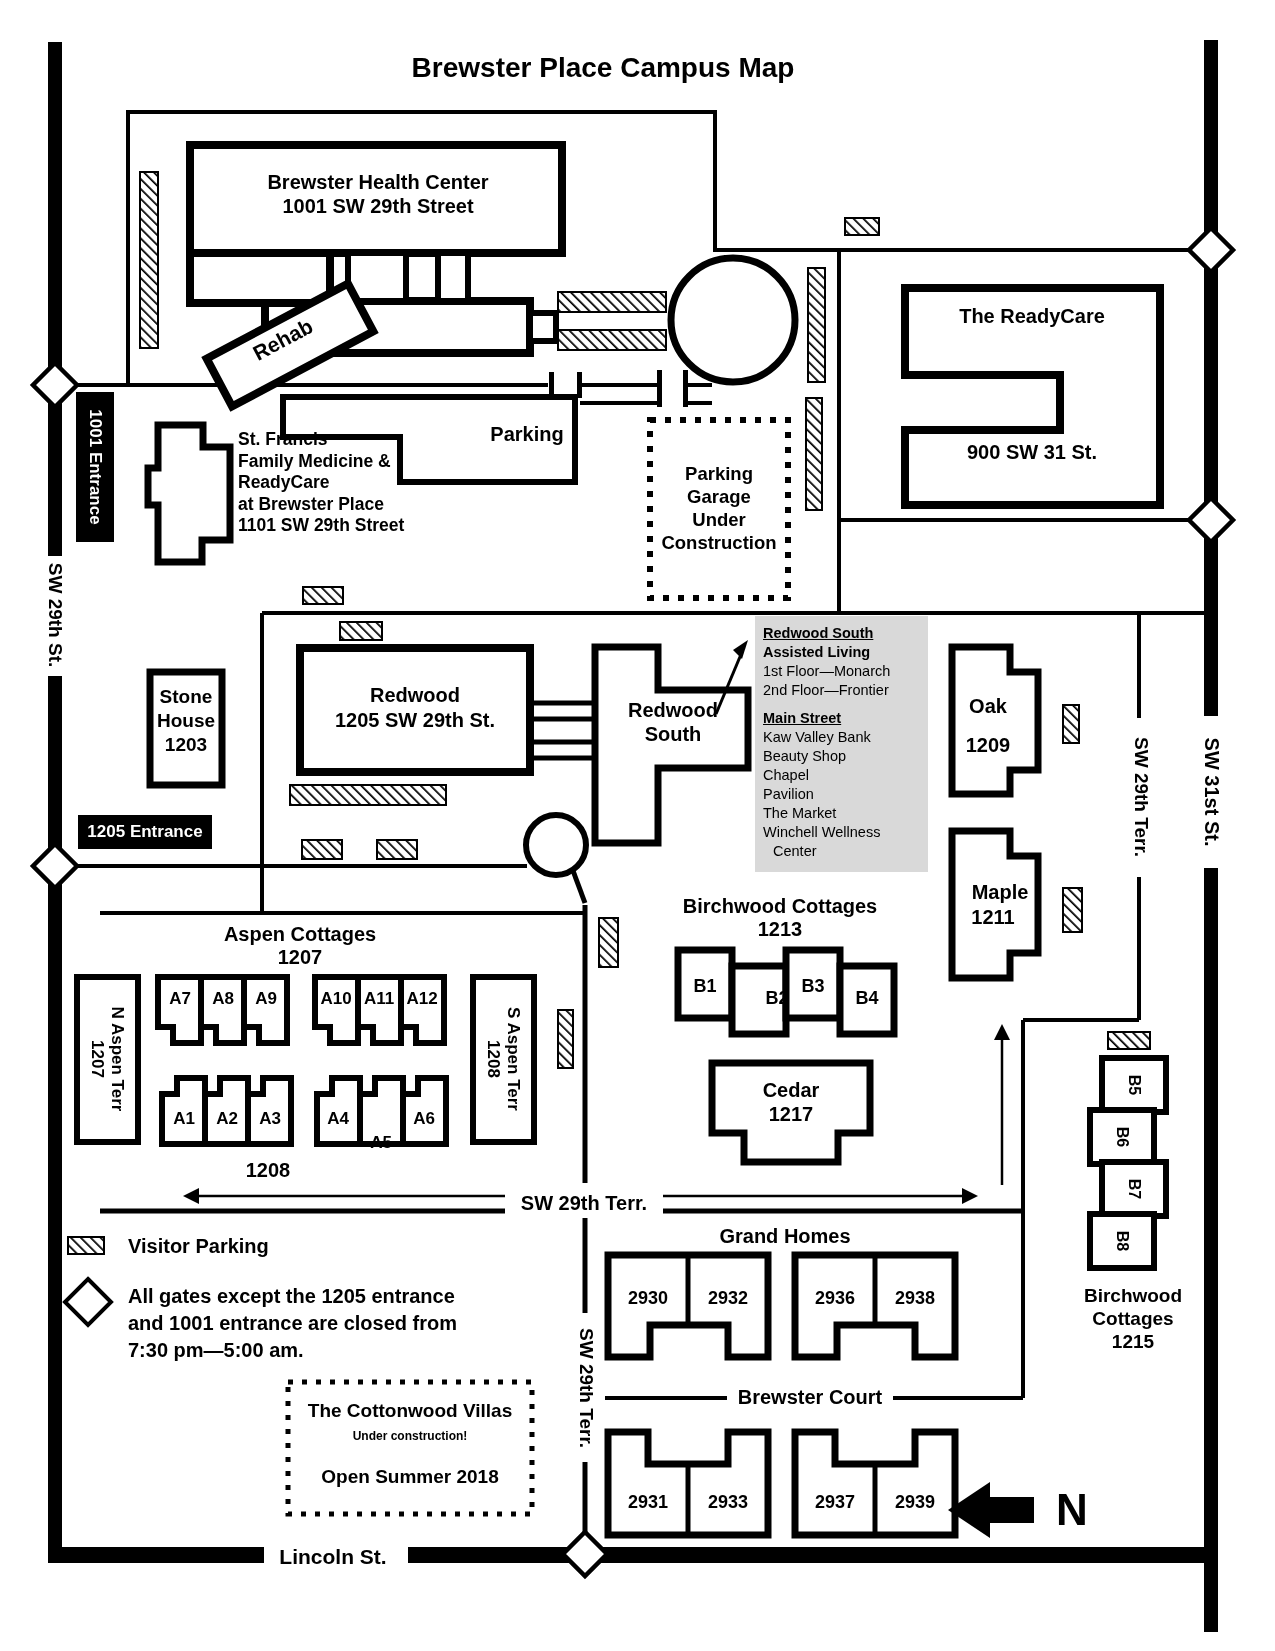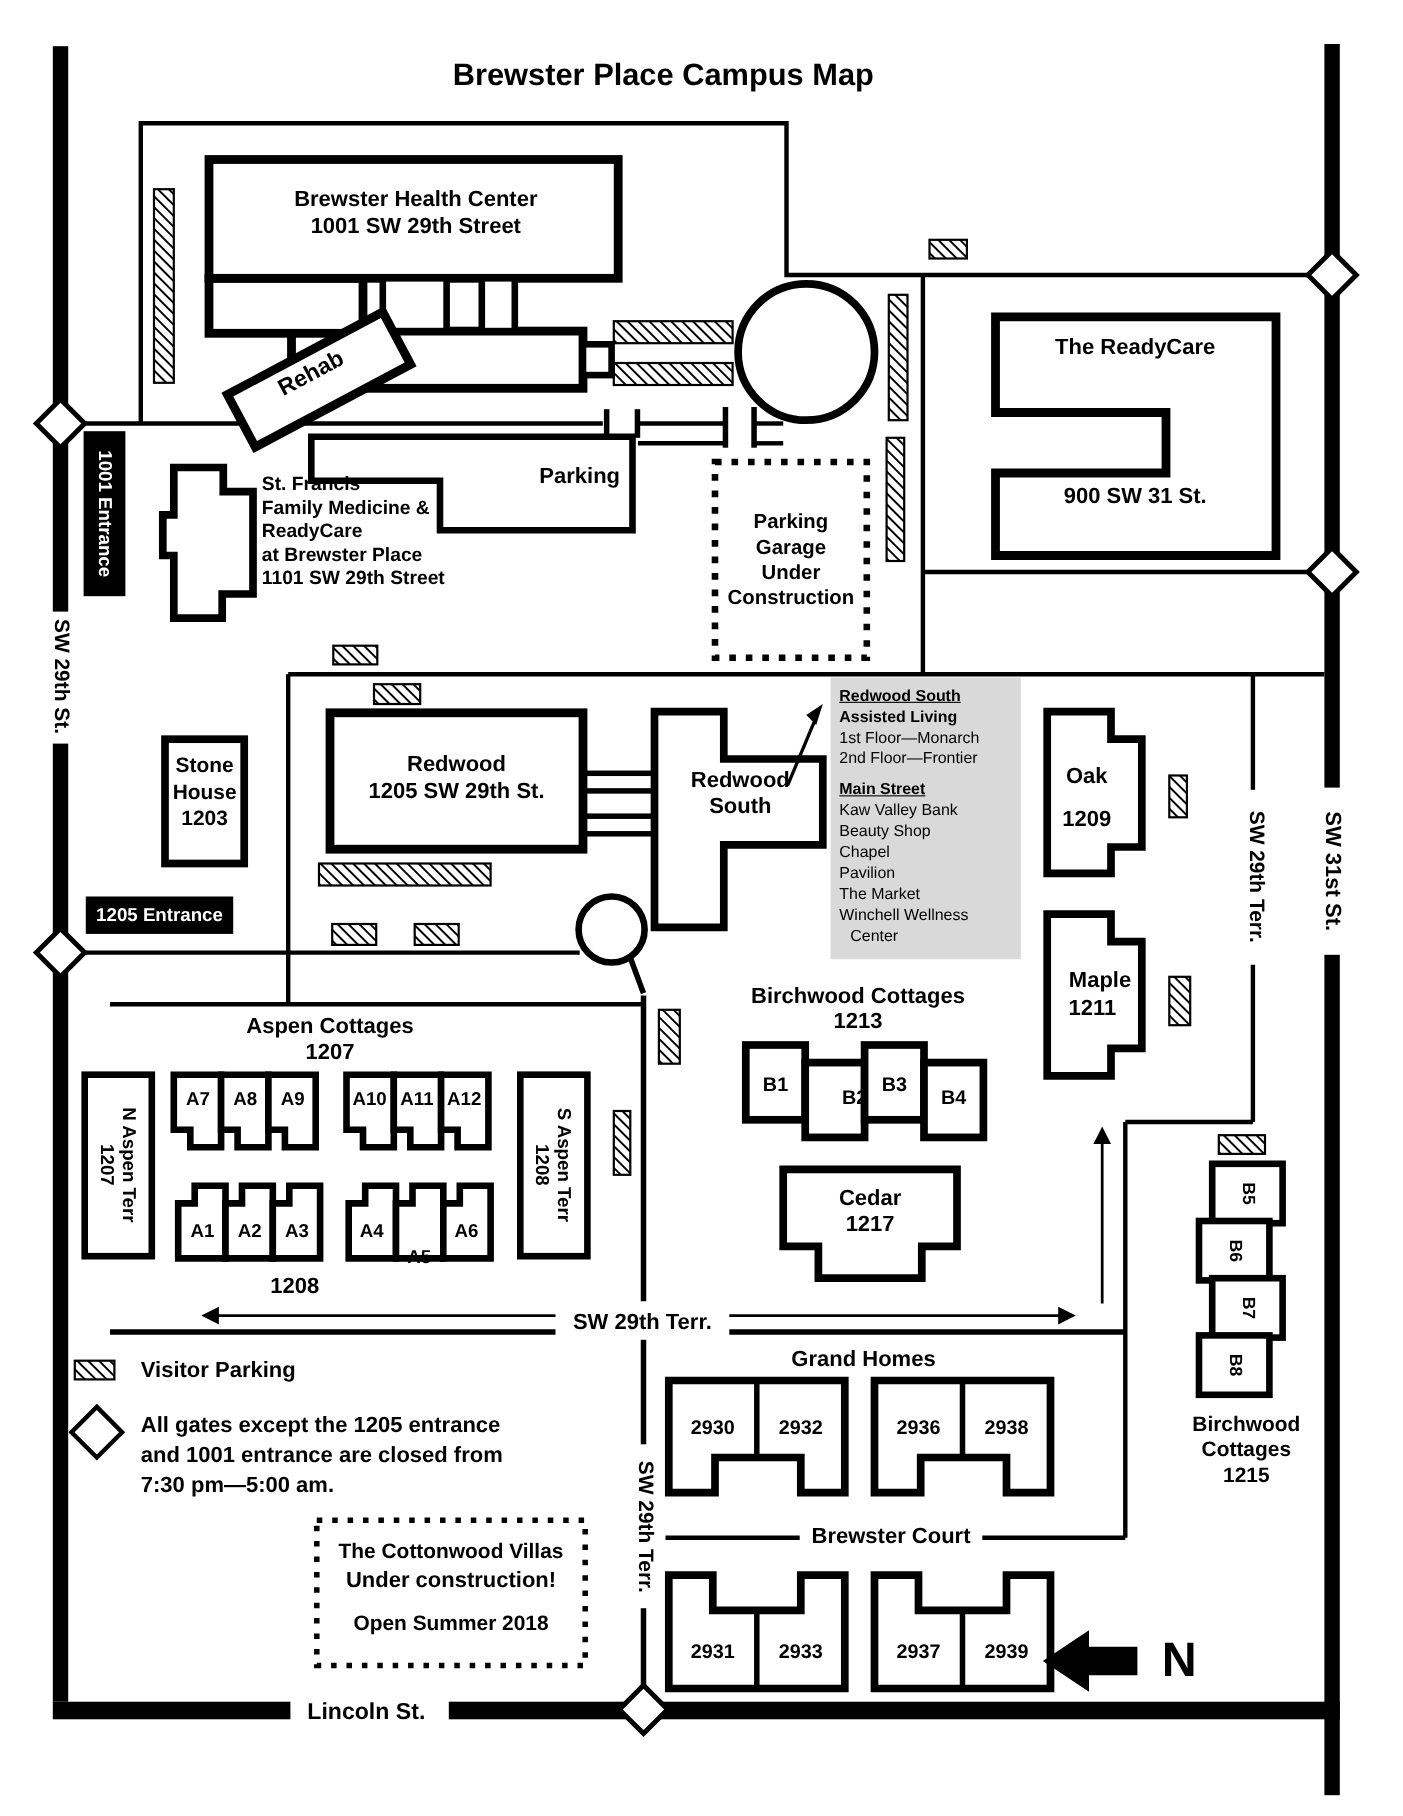--- a/index.html
+++ b/index.html
@@ -320,21 +320,21 @@
 <div class="lbl" style="left:584px;top:1203px;font-size:20px;">SW 29th Terr.</div>
 
 <div class="lblL" style="left:128px;top:1246px;font-size:20px;">Visitor Parking</div>
 <div class="blk" style="left:128px;top:1283px;font-size:20px;line-height:27px;">
   <div>All gates except the 1205 entrance</div>
   <div>and 1001 entrance are closed from</div>
   <div>7:30 pm—5:00 am.</div>
 </div>
 
 <div class="lbl" style="left:410px;top:1411px;font-size:19px;">The Cottonwood Villas</div>
-<div class="lbl" style="left:410px;top:1437px;font-size:20px;">Under construction!</div>
+<div class="lbl" style="left:410px;top:1437px;font-size:12px;">Under construction!</div>
 <div class="lbl" style="left:410px;top:1477px;font-size:19px;">Open Summer 2018</div>
 
 <div class="lbl" style="left:785px;top:1236px;font-size:20px;">Grand Homes</div>
 <div class="lbl" style="left:648px;top:1298px;font-size:18px;">2930</div>
 <div class="lbl" style="left:728px;top:1298px;font-size:18px;">2932</div>
 <div class="lbl" style="left:835px;top:1298px;font-size:18px;">2936</div>
 <div class="lbl" style="left:915px;top:1298px;font-size:18px;">2938</div>
 
 <div class="lbl" style="left:810px;top:1397px;font-size:20px;">Brewster Court</div>
 <div class="lbl" style="left:648px;top:1502px;font-size:18px;">2931</div>

